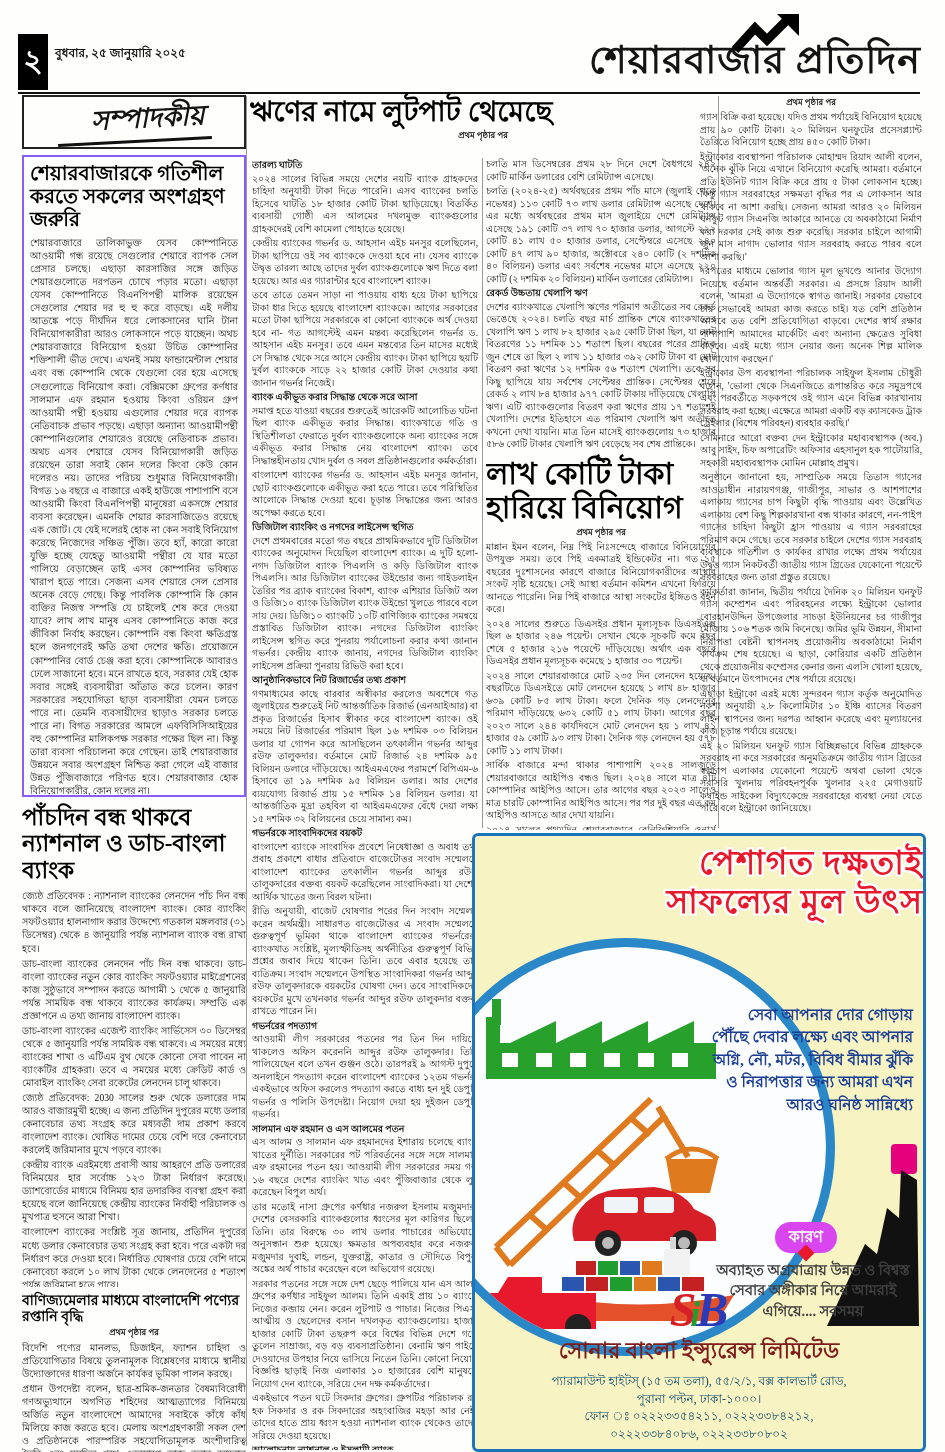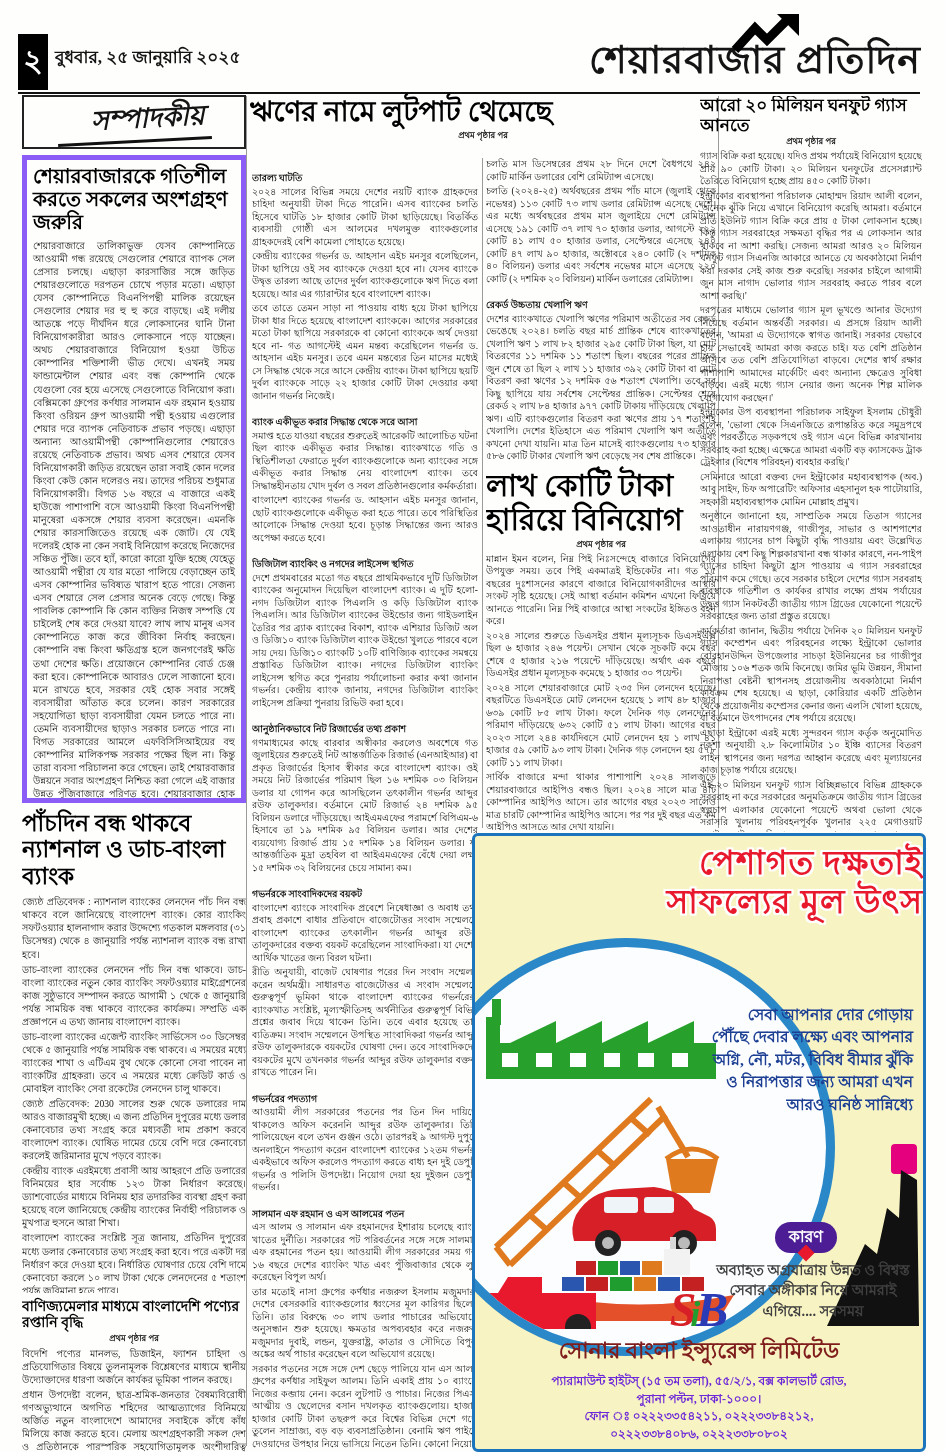--- a/index.html
+++ b/index.html
@@ -7,37 +7,37 @@
     width:945px;height:1452px;position:relative;overflow:hidden;
     background:#fefefd;color:#141414;
     font-family:"Liberation Serif","DejaVu Serif",serif;
   }
   
   .page-badge{
     position:absolute;left:18px;top:34px;width:30px;height:56px;
     background:#000;color:#fff;display:flex;align-items:center;justify-content:center;
     font-size:30px;font-weight:bold;
   }
-  .page-date{position:absolute;left:55px;top:44px;font-size:17px;font-weight:bold;}
+  .page-date{position:absolute;left:55px;top:44px;font-size:12px;font-weight:bold;}
   .masthead{position:absolute;right:24px;top:30px;height:58px;}
   .masthead .mast-title{font-size:38px;font-weight:bold;letter-spacing:1px;}
   .mast-arrow{position:absolute;top:-16px;right:118px;}
   .header-rule{position:absolute;left:18px;top:92px;width:902px;height:2px;background:#111;}
   
   .vrule{position:absolute;width:1px;background:#9a9a9a;}
   
   .para{text-align:justify;margin:0 0 2px 0;}
-  .sub{font-weight:bold;margin:14px 0 1px 0;font-family:Liberation Serif, serif;}
+  .sub{font-weight:bold;margin:1px 0 1px 0;font-family:Liberation Serif, serif;}
   .cont{font-size:8.5px;font-weight:bold;text-align:center;margin:1px 0 3px 0;}
   h1,h2,h3{margin:0;font-weight:bold;color:#000000;line-height:1.15;text-align:left;}
   
   .left-col{position:absolute;left:22px;top:95px;width:224px;height:1357px;overflow:hidden;font-size:9.6px;line-height:1.36;}
   .edit-label-box{border:2px solid #222;height:50px;display:flex;align-items:center;justify-content:center;margin-bottom:6px;}
   .edit-label{font-size:27px;font-weight:bold;font-style:italic;transform:rotate(-3deg);border-bottom:3px solid #111;padding:0 6px 2px 34px;}
-  .editorial-box{border:5px solid #8b5cf6;padding:5px 6px;height:628px;overflow:hidden;margin-bottom:8px;}
+  .editorial-box{border:2px solid #8b5cf6;padding:5px 6px;height:628px;overflow:hidden;margin-bottom:8px;}
   .editorial-box h2{font-size:20px;margin-bottom:5px;}
   .hl-bank{font-size:23px;margin:4px 0 5px 0;}
   .bank-flow{height:398px;overflow:hidden;}
   .hl-fair{font-size:14px;margin-top:6px;}
   
   .mid-head{position:absolute;left:250px;top:96px;width:466px;text-align:center;}
   .mid-head h1{font-size:28px;}
   .mid-col1{position:absolute;left:252px;top:158px;width:226px;height:1292px;overflow:hidden;font-size:9.4px;line-height:1.33;}
   .mid-col2{position:absolute;left:486px;top:158px;width:230px;height:672px;overflow:hidden;font-size:9.4px;line-height:1.33;}
   .hl-invest{font-size:30px;margin:6px 0 1px 0;}
@@ -56,34 +56,34 @@
   }
   .ad-circle{
     position:absolute;left:-58px;top:102px;width:400px;height:400px;border-radius:50%;
     background:#fbfdff;border:9px solid #2a88c8;z-index:1;overflow:hidden;
   }
   .ad-pitch{
     position:absolute;right:10px;top:168px;width:204px;z-index:2;
     color:#1c3f94;font-weight:bold;font-size:15.5px;text-align:right;line-height:1.45;
   }
   .ad-bubble{position:absolute;right:86px;top:386px;z-index:3;}
-  .ad-bubble .pill{background:#4c1d95;color:#fff;font-weight:bold;font-size:16px;padding:2px 14px;border-radius:16px;display:inline-block;}
+  .ad-bubble .pill{background:#d946ef;color:#fff;font-weight:bold;font-size:16px;padding:2px 14px;border-radius:16px;display:inline-block;}
   .ad-bubble .tail{width:12px;height:12px;background:#e8192c;transform:rotate(45deg);margin:-6px auto 0 auto;}
   .ad-slogan{
     position:absolute;right:0px;top:424px;width:220px;z-index:2;
     color:#404040;font-weight:bold;font-size:14.5px;text-align:center;line-height:1.4;
   }
   .ad-climber{position:absolute;right:-6px;top:300px;z-index:1;}
   .ad-bottom{position:absolute;left:0;right:0;bottom:6px;text-align:center;z-index:3;}
   .sib-logo{font-weight:bold;font-style:italic;line-height:0.9;}
   .sib-logo .s{color:#d61f26;font-size:48px;}
   .sib-logo .i{color:#1f9d2f;font-size:36px;margin-left:-6px;}
   .sib-logo .b{color:#2a3bb5;font-size:48px;margin-left:-4px;}
   .ad-company{color:#7f1d1d;font-weight:bold;font-size:22px;margin:2px 0 3px 0;}
-  .ad-addr{font-size:12px;font-weight:bold;line-height:1.45;color:#6d28d9;}
+  .ad-addr{font-size:12px;font-weight:normal;line-height:1.45;color:#0c4a6e;}
 </style>
 </head>
 <body>
 
 <div class="page-badge">২</div>
 <div class="page-date">বুধবার, ২৫ জানুয়ারি ২০২৫</div>
 <div class="masthead">
   <svg class="mast-arrow" width="72" height="42" viewBox="0 0 72 42">
     <path d="M4 36 L24 14 L36 26 L58 4" fill="none" stroke="#000" stroke-width="9"></path>
     <path d="M46 0 h22 v22 z" fill="#000"></path>
@@ -168,21 +168,20 @@
       <div class="para">মান্নান ইমন বলেন, নিম্ন পিই নিঃসন্দেহে বাজারে বিনিয়োগের উপযুক্ত সময়। তবে পিই একমাত্রই ইন্ডিকেটর না। গত ১৫ বছরের দুঃশাসনের কারণে বাজারে বিনিয়োগকারীদের আস্থার সংকট সৃষ্টি হয়েছে। সেই আস্থা বর্তমান কমিশন এখনো ফিরিয়ে আনতে পারেনি। নিম্ন পিই বাজারে আস্থা সংকটের ইঙ্গিতও বহন করে।</div>
       <div class="para">২০২৪ সালের শুরুতে ডিএসইর প্রধান মূল্যসূচক ডিএসইএক্স ছিল ৬ হাজার ২৪৬ পয়েন্ট। সেখান থেকে সূচকটি কমে বছর শেষে ৫ হাজার ২১৬ পয়েন্টে দাঁড়িয়েছে। অর্থাৎ এক বছরে ডিএসইর প্রধান মূল্যসূচক কমেছে ১ হাজার ৩০ পয়েন্ট।</div>
       <div class="para">২০২৪ সালে শেয়ারবাজারে মোট ২৩৫ দিন লেনদেন হয়েছে। বছরটিতে ডিএসইতে মোট লেনদেন হয়েছে ১ লাখ ৪৮ হাজার ৬৩৯ কোটি ৮৫ লাখ টাকা। ফলে দৈনিক গড় লেনদেনের পরিমাণ দাঁড়িয়েছে ৬৩২ কোটি ৫১ লাখ টাকা। আগের বছর ২০২৩ সালে ২৪৪ কার্যদিবসে মোট লেনদেন হয় ১ লাখ ৪১ হাজার ৫৯ কোটি ৯৩ লাখ টাকা। দৈনিক গড় লেনদেন হয় ৫৭৮ কোটি ১১ লাখ টাকা।</div>
       <div class="para">সার্বিক বাজারে মন্দা থাকার পাশাপাশি ২০২৪ সালজুড়ে শেয়ারবাজারে আইপিও বন্ধও ছিল। ২০২৪ সালে মাত্র ৪টি কোম্পানির আইপিও আসে। তার আগের বছর ২০২৩ সালেও মাত্র চারটি কোম্পানির আইপিও আসে। পর পর দুই বছর এত কম আইপিও আসতে আর দেখা যায়নি।</div>
       <div class="para">২০২৪ সালের প্রথমদিন শেয়ারবাজারে বেনিফিশিয়ারি ওনার্স (বিও) হিসাবের সংখ্যা ছিল ১৭ লাখ ৭৩ হাজার ৫৫১টি। আর ২০২৪ সালের শেষ কার্যদিবস শেষে বিও হিসাবের সংখ্যা দাঁড়িয়েছে ১৬ লাখ ৮২ হাজার ৪৫১টি। অর্থাৎ এক বছরে বিও হিসাব কমেছে ৯১ হাজার ১০০টি।</div>
     </div>
 
 </section>
 
 <section class="right-col">
-  <h2 class="hl-gas">আরো ২০ মিলিয়ন ঘনফুট গ্যাস আনতে</h2>
   <div class="cont">প্রথম পৃষ্ঠার পর</div>
   <div>
       <div class="para">গ্যাস বিক্রি করা হয়েছে। যদিও প্রথম পর্যায়েই বিনিয়োগ হয়েছে প্রায় ৯০ কোটি টাকা। ২০ মিলিয়ন ঘনফুটের প্রসেসপ্ল্যান্ট তৈরিতে বিনিয়োগ হচ্ছে প্রায় ৪৫০ কোটি টাকা।</div>
       <div class="para">ইন্ট্রাকোর ব্যবস্থাপনা পরিচালক মোহাম্মদ রিয়াদ আলী বলেন, 'অনেক ঝুঁকি নিয়ে এখানে বিনিয়োগ করেছি আমরা। বর্তমানে প্রতি ইউনিট গ্যাস বিক্রি করে প্রায় ৫ টাকা লোকসান হচ্ছে। কিন্তু গ্যাস সরবরাহের সক্ষমতা বৃদ্ধির পর এ লোকসান আর থাকবে না আশা করছি। সেজন্য আমরা আরও ২০ মিলিয়ন ঘনফুট গ্যাস সিএনজি আকারে আনতে যে অবকাঠামো নির্মাণ করা দরকার সেই কাজ শুরু করেছি। সরকার চাইলে আগামী জুন মাস নাগাদ ভোলার গ্যাস সরবরাহ করতে পারব বলে আশা করছি।'</div>
       <div class="para">দরপত্রের মাধ্যমে ভোলার গ্যাস মূল ভূখণ্ডে আনার উদ্যোগ নিয়েছে বর্তমান অন্তর্বর্তী সরকার। এ প্রসঙ্গে রিয়াদ আলী বলেন, 'আমরা এ উদ্যোগকে স্বাগত জানাই। সরকার যেভাবে চায় সেভাবেই আমরা কাজ করতে চাই। যত বেশি প্রতিষ্ঠান আসবে তত বেশি প্রতিযোগিতা বাড়বে। দেশের স্বার্থ রক্ষার পাশাপাশি আমাদের মার্কেটিং এবং অন্যান্য ক্ষেত্রেও সুবিধা বাড়বে। এরই মধ্যে গ্যাস নেয়ার জন্য অনেক শিল্প মালিক যোগাযোগ করছেন।'</div>
       <div class="para">ইন্ট্রাকোর উপ ব্যবস্থাপনা পরিচালক সাইফুল ইসলাম চৌধুরী বলেন, 'ভোলা থেকে সিএনজিতে রূপান্তরিত করে সমুদ্রপথে এবং পরবর্তীতে সড়কপথে ওই গ্যাস এনে বিভিন্ন কারখানায় সরবরাহ করা হচ্ছে। এক্ষেত্রে আমরা একটি বড় ক্যাসকেড ট্রাক ট্রেইলার (বিশেষ পরিবহন) ব্যবহার করছি।'</div>
       <div class="para">সেমিনারে আরো বক্তব্য দেন ইন্ট্রাকোর মহাব্যবস্থাপক (অব.) আবু সাইদ, চিফ অপারেটিং অফিসার এহসানুল হক পাটোয়ারি, সহকারী মহাব্যবস্থাপক মোমিন মোল্লাহ প্রমুখ।</div>
       <div class="para">অনুষ্ঠানে জানানো হয়, সাম্প্রতিক সময়ে তিতাস গ্যাসের আওতাধীন নারায়ণগঞ্জ, গাজীপুর, সাভার ও আশপাশের এলাকায় গ্যাসের চাপ কিছুটা বৃদ্ধি পাওয়ায় এবং উল্লেখিত এলাকায় বেশ কিছু শিল্পকারখানা বন্ধ থাকার কারণে, নন-পাইপ গ্যাসের চাহিদা কিছুটা হ্রাস পাওয়ায় এ গ্যাস সরবরাহের পরিমাণ কমে গেছে। তবে সরকার চাইলে দেশের গ্যাস সরবরাহ ব্যবস্থাকে গতিশীল ও কার্যকর রাখার লক্ষ্যে প্রথম পর্যায়ের উদ্বৃত্ত গ্যাস নিকটবর্তী জাতীয় গ্যাস গ্রিডের যেকোনো পয়েন্টে সরবরাহের জন্য তারা প্রস্তুত রয়েছে।</div>
       <div class="para">কর্মকর্তারা জানান, দ্বিতীয় পর্যায়ে দৈনিক ২০ মিলিয়ন ঘনফুট গ্যাস কম্প্রেশন এবং পরিবহনের লক্ষ্যে ইন্ট্রাকো ভোলার বোরহানউদ্দিন উপজেলার সাচড়া ইউনিয়নের চর গাজীপুর মৌজায় ১০৬ শতক জমি কিনেছে। জমির ভূমি উন্নয়ন, সীমানা নিরাপত্তা বেষ্টনী স্থাপনসহ প্রয়োজনীয় অবকাঠামো নির্মাণ কার্যক্রম শেষ হয়েছে। এ ছাড়া, কোরিয়ার একটি প্রতিষ্ঠান থেকে প্রয়োজনীয় কম্প্রেসর কেনার জন্য এলসি খোলা হয়েছে, যা বর্তমানে উৎপাদনের শেষ পর্যায়ে রয়েছে।</div>
       <div class="para">এছাড়া ইন্ট্রাকো এরই মধ্যে সুন্দরবন গ্যাস কর্তৃক অনুমোদিত নকশা অনুযায়ী ২.৮ কিলোমিটার ১০ ইঞ্চি ব্যাসের বিতরণ লাইন স্থাপনের জন্য দরপত্র আহ্বান করেছে এবং মূল্যায়নের কাজ চূড়ান্ত পর্যায়ে রয়েছে।</div>

